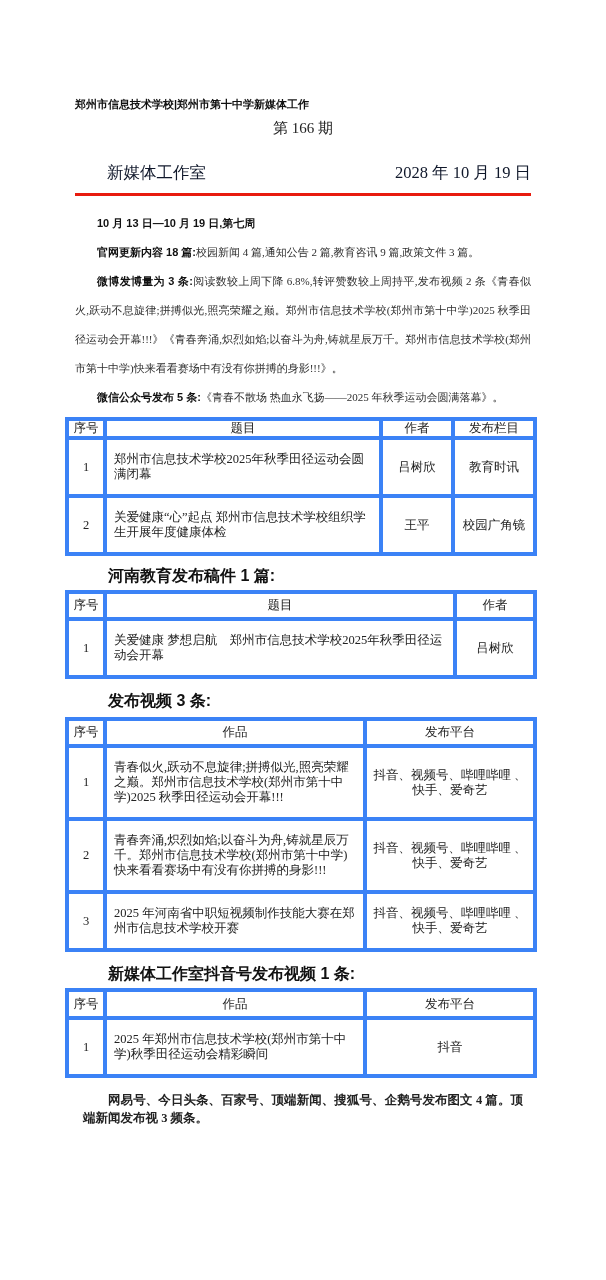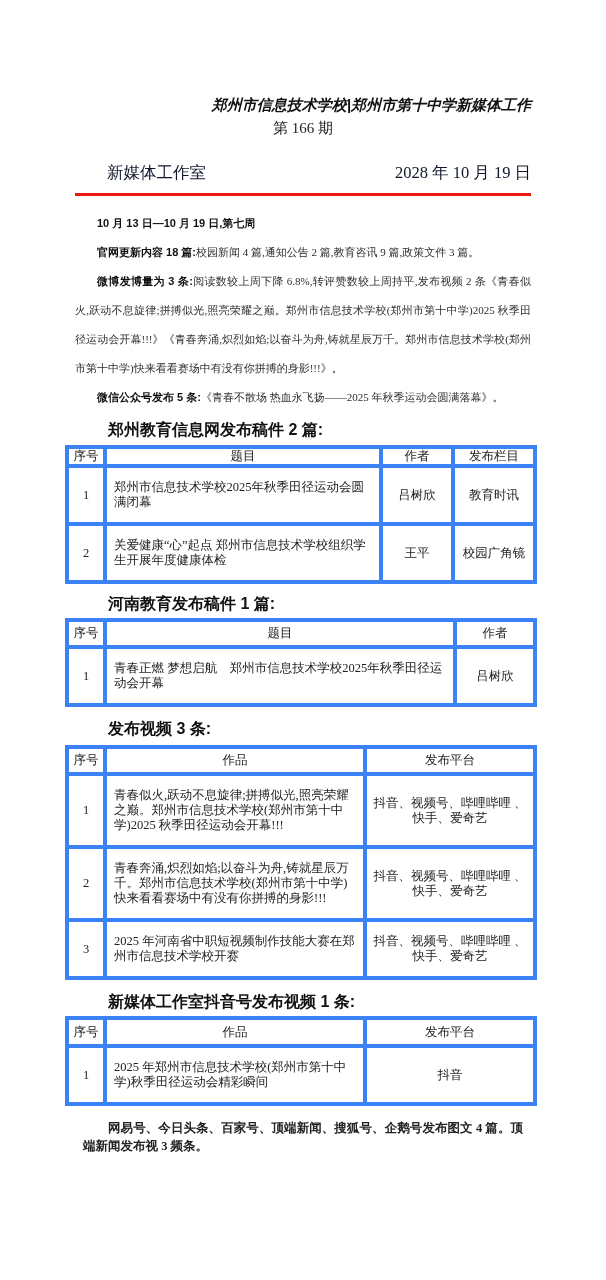--- a/index.html
+++ b/index.html
@@ -8,22 +8,22 @@
     width: 606px; height: 1280px;
     background: #ffffff;
     font-family: "Liberation Serif", "DejaVu Serif", serif;
     color: #2e2e2e;
     overflow: hidden;
   }
   .page { padding: 95px 75px 0 75px; }
 
   .org {
     font-family: "Liberation Sans", "DejaVu Sans", sans-serif;
-    font-weight: 700; font-size: 15px; line-height: 19px;
-    text-align: right; color: #111; white-space: nowrap; font-style: italic;
+    font-weight: 700; font-size: 11px; line-height: 19px;
+    text-align: left; color: #111; white-space: nowrap;
   }
   .title {
     font-family: "Liberation Sans", "DejaVu Sans", sans-serif;
     font-weight: 700; font-size: 63px; line-height: 84px;
     text-align: center; margin-top: 15px; color: #f5291a;
   }
   .issue { font-size: 15px; line-height: 19px; text-align: center; margin-top: 5px; color: #222; }
   .masthead {
     display: flex; justify-content: space-between; align-items: baseline;
     margin-top: 24px; padding-left: 32px; font-size: 16.5px; color: #0f172a;
@@ -92,21 +92,20 @@
 
   <div class="rule" style="background: rgb(232, 27, 14);"></div>
 
   <div class="bodytext">
     <p><b class="lead">10 月 13 日—10 月 19 日,第七周</b><span></span></p>
     <p><b class="lead">官网更新内容 18 篇:</b><span>校园新闻 4 篇,通知公告 2 篇,教育咨讯 9 篇,政策文件 3 篇。</span></p>
     <p><b class="lead">微博发博量为 3 条:</b><span>阅读数较上周下降 6.8%,转评赞数较上周持平,发布视频 2 条《青春似火,跃动不息旋律;拼搏似光,照亮荣耀之巅。郑州市信息技术学校(郑州市第十中学)2025 秋季田径运动会开幕!!!》《青春奔涌,炽烈如焰;以奋斗为舟,铸就星辰万千。郑州市信息技术学校(郑州市第十中学)快来看看赛场中有没有你拼搏的身影!!!》。</span></p>
     <p><b class="lead">微信公众号发布 5 条:</b><span>《青春不散场 热血永飞扬——2025 年秋季运动会圆满落幕》。</span></p>
   </div>
 
-  <div class="sec-h sh1">郑州教育信息网发布稿件 2 篇:</div>
   <table class="dtable t1 mt1">
     <colgroup>
         <col class="c-no">
         <col class="c-title">
         <col class="c-author">
         <col class="c-col">
       </colgroup>
     <tbody>
       <tr class="hrow">
         <td>序号</td>
@@ -137,21 +136,21 @@
         <col class="c-author">
       </colgroup>
     <tbody>
       <tr class="hrow">
         <td>序号</td>
         <td>题目</td>
         <td>作者</td>
       </tr>
       <tr class="drow">
         <td>1</td>
-        <td class="lcell">青春正燃 梦想启航　郑州市信息技术学校2025年秋季田径运动会开幕</td>
+        <td class="lcell">关爱健康 梦想启航　郑州市信息技术学校2025年秋季田径运动会开幕</td>
         <td>吕树欣</td>
       </tr>
     </tbody>
   </table>
 
   <div class="sec-h sh3">发布视频 3 条:</div>
   <table class="dtable t3 mt3">
     <colgroup>
         <col class="c-no">
         <col class="c-work">

